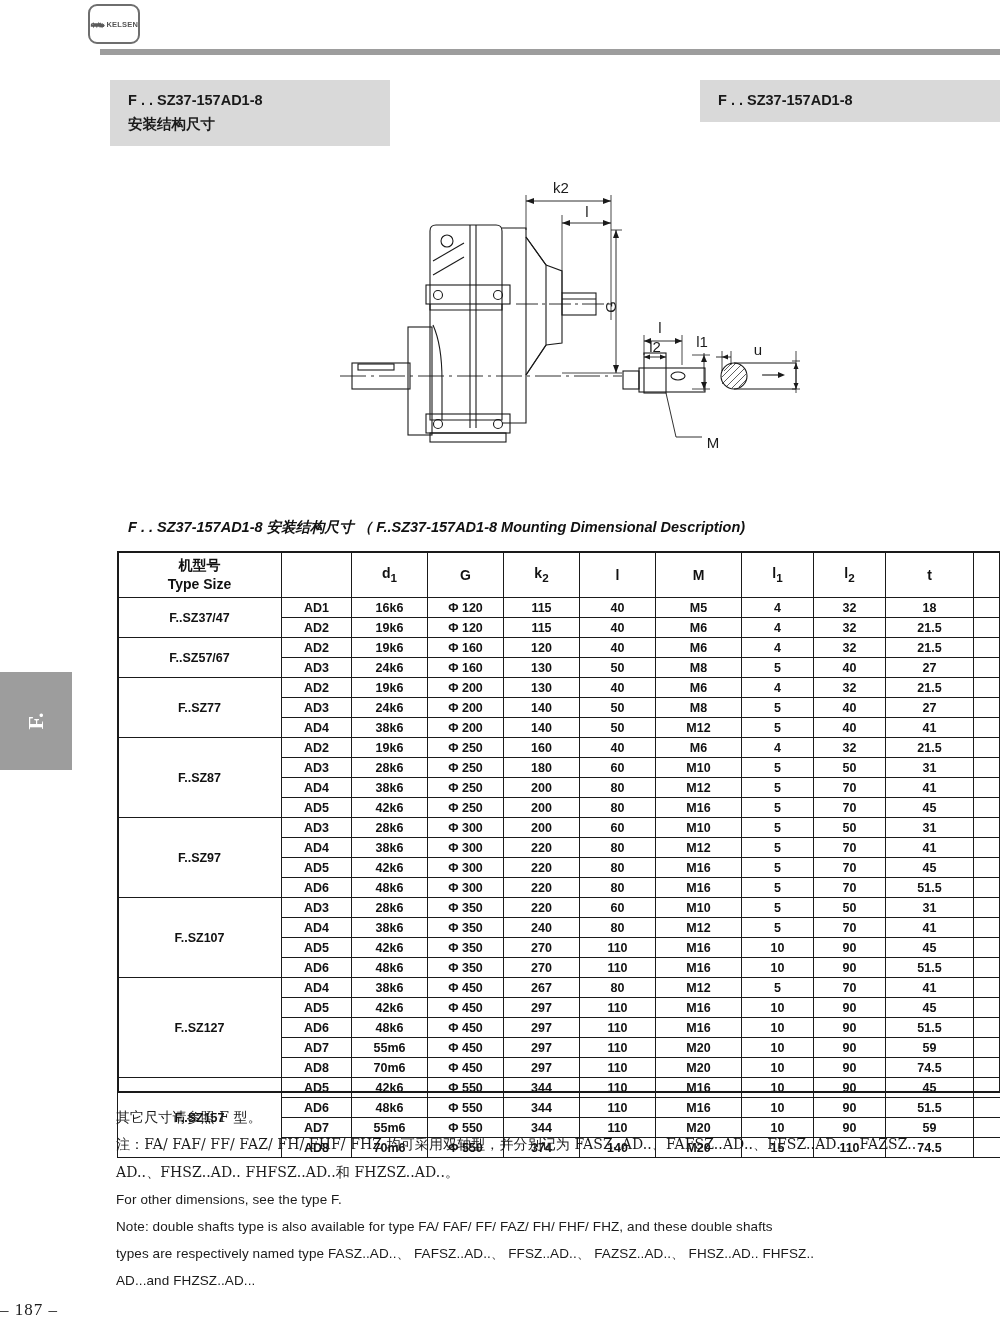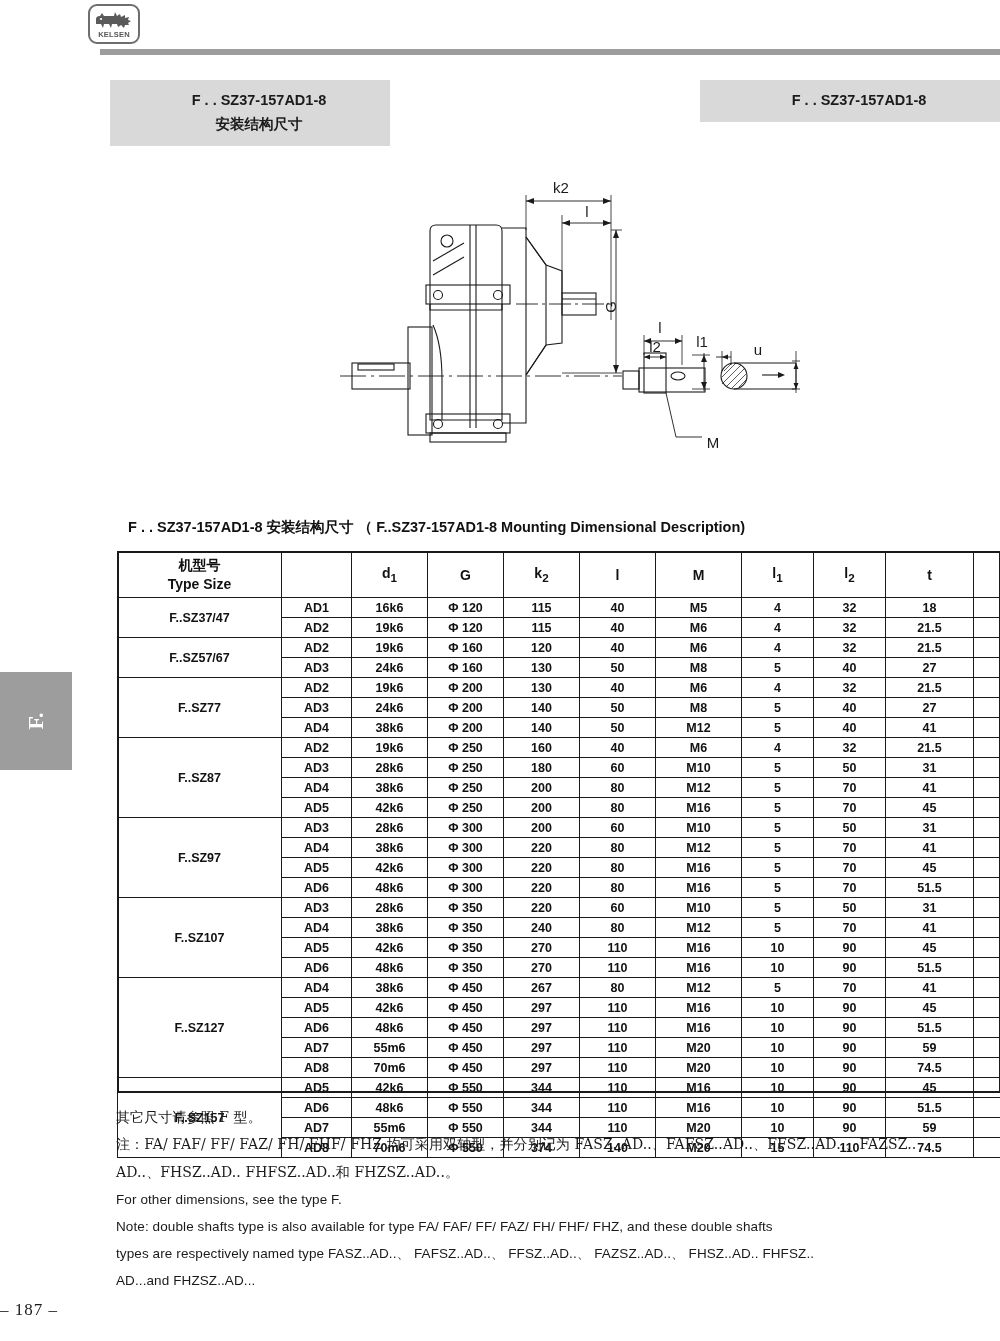--- a/index.html
+++ b/index.html
@@ -25,21 +25,21 @@
     left: 88px; top: 4px;
     display: flex;
     align-items: center;
     gap: 8px;
   }
   .logo-mark {
     width: 52px; height: 40px;
     border: 2.5px solid #6e6e6e;
     border-radius: 9px;
     display: flex;
-    flex-direction: column;
+    flex-direction: row;
     align-items: center;
     justify-content: center;
     padding: 2px 0 1px 0;
     background: #fff;
   }
   .logo-mark svg { display: block; }
   .logo-word {
     font-size: 7.5px;
     font-weight: bold;
     letter-spacing: .2px;
@@ -70,21 +70,20 @@
     left: 100px; top: 49px;
     width: 900px; height: 6px;
     background: #9d9d9d;
   }
 
   
   .title-box {
     position: absolute;
     background: #d9d9d9;
     padding: 9px 0 9px 18px;
-    text-align: center;
   }
   .title-box.left  { left: 110px; top: 80px; width: 280px; }
   .title-box.right { left: 700px; top: 80px; width: 300px; }
   .title-line {
     font-size: 14.5px;
     font-weight: bold;
     color: #1a1a1a;
     line-height: 1.65;
     white-space: nowrap;
     font-family: "Liberation Sans", sans-serif;
@@ -118,20 +117,21 @@
 
   
   .table-caption {
     position: absolute;
     left: 128px; top: 518px;
     font-size: 14.5px;
     font-weight: bold;
     color: #111;
     white-space: nowrap;
     font-family: "Liberation Sans", sans-serif;
+    font-style: italic;
   }
   .table-wrap {
     position: absolute;
     left: 117px; top: 551px;
     width: 768px;
   }
   table.spec {
     border-collapse: collapse;
     width: 884px;
     table-layout: fixed;

